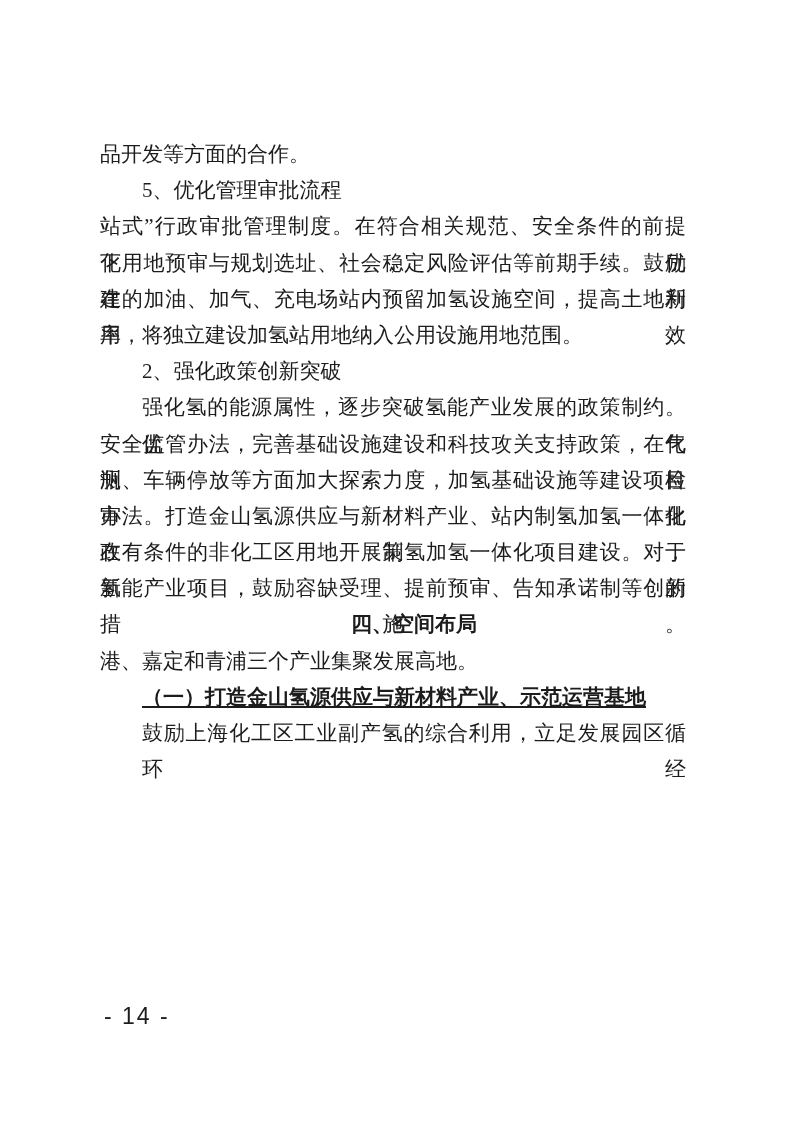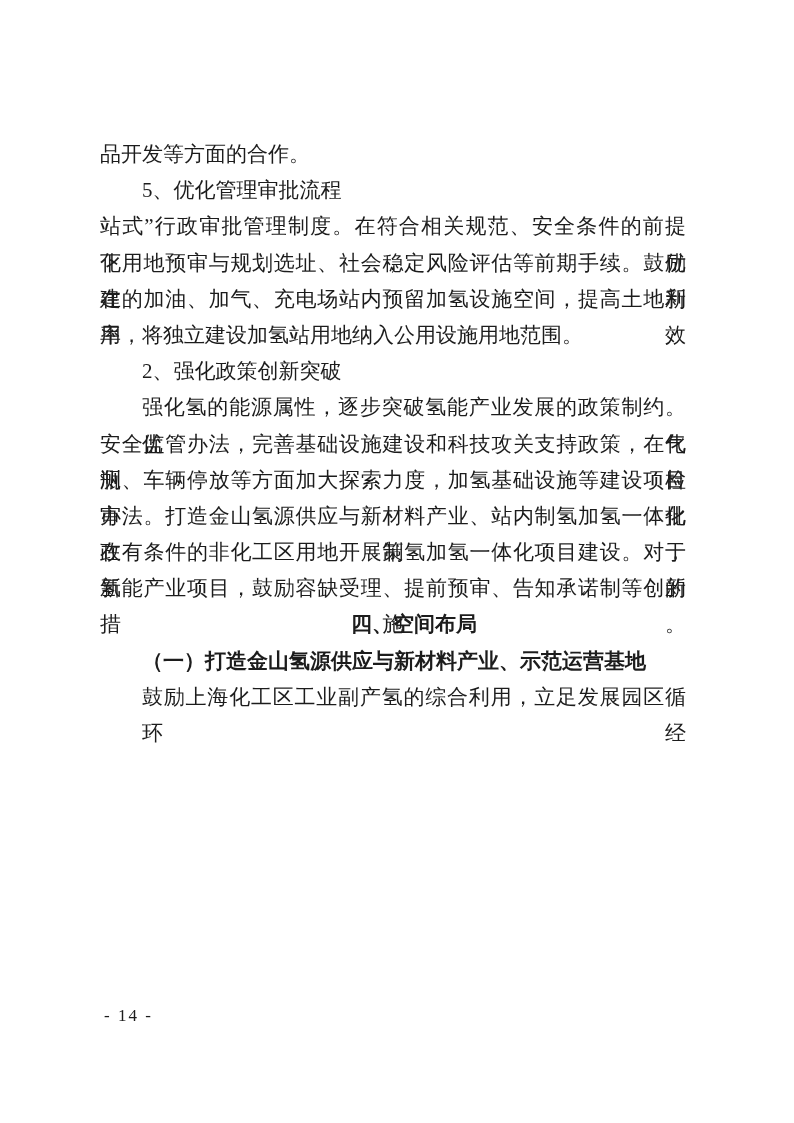--- a/index.html
+++ b/index.html
@@ -46,30 +46,31 @@
     font-weight: normal;
   }
   .style-h1 {
     font-family: Liberation Sans, sans-serif;
     font-weight: bold;
     text-align: center;
   }
   .style-h2bold {
     font-family: "Liberation Serif", "DejaVu Serif", serif;
     font-weight: bold;
+    text-decoration: underline;
   }
   .page-number {
     position: absolute;
     left: 104px;
     top: 1005px;
     height: 22px;
     line-height: 22px;
-    font-size: 17px;
+    font-size: 23px;
     letter-spacing: 2px;
-    font-family: Liberation Serif, serif;
+    font-family: Liberation Sans, sans-serif;
   }
 </style>
 </head>
 <body>
 
 <div class="page" style="background: rgb(255, 255, 255); color: rgb(28, 28, 28);">
   <div class="text-block">
       <div class="line style-body">品开发等方面的合作。</div>
       <div class="line style-h3 indent">5、优化管理审批流程</div>
       <div class="line style-body fill">站式”行政审批管理制度。在符合相关规范、安全条件的前提下，优</div>
@@ -77,17 +78,18 @@
       <div class="line style-body fill">建的加油、加气、充电场站内预留加氢设施空间，提高土地利用效</div>
       <div class="line style-body">率，将独立建设加氢站用地纳入公用设施用地范围。</div>
       <div class="line style-h3 indent">2、强化政策创新突破</div>
       <div class="line style-body indent fill">强化氢的能源属性，逐步突破氢能产业发展的政策制约。优化</div>
       <div class="line style-body fill">安全监管办法，完善基础设施建设和科技攻关支持政策，在气瓶检</div>
       <div class="line style-body fill">测、车辆停放等方面加大探索力度，加氢基础设施等建设项目审批</div>
       <div class="line style-body fill">办法。打造金山氢源供应与新材料产业、站内制氢加氢一体化政策，</div>
       <div class="line style-body fill">在有条件的非化工区用地开展制氢加氢一体化项目建设。对于新的</div>
       <div class="line style-body fill">氢能产业项目，鼓励容缺受理、提前预审、告知承诺制等创新措施。</div>
       <div class="line style-h1 indent">四、空间布局</div>
+      <div class="line style-body">港、嘉定和青浦三个产业集聚发展高地。</div>
       <div class="line style-h2bold indent">（一）打造金山氢源供应与新材料产业、示范运营基地</div>
       <div class="line style-body indent fill">鼓励上海化工区工业副产氢的综合利用，立足发展园区循环经</div>
     </div>
   <div class="page-number">- 14 -</div>
 </div>
 
 </body></html>

